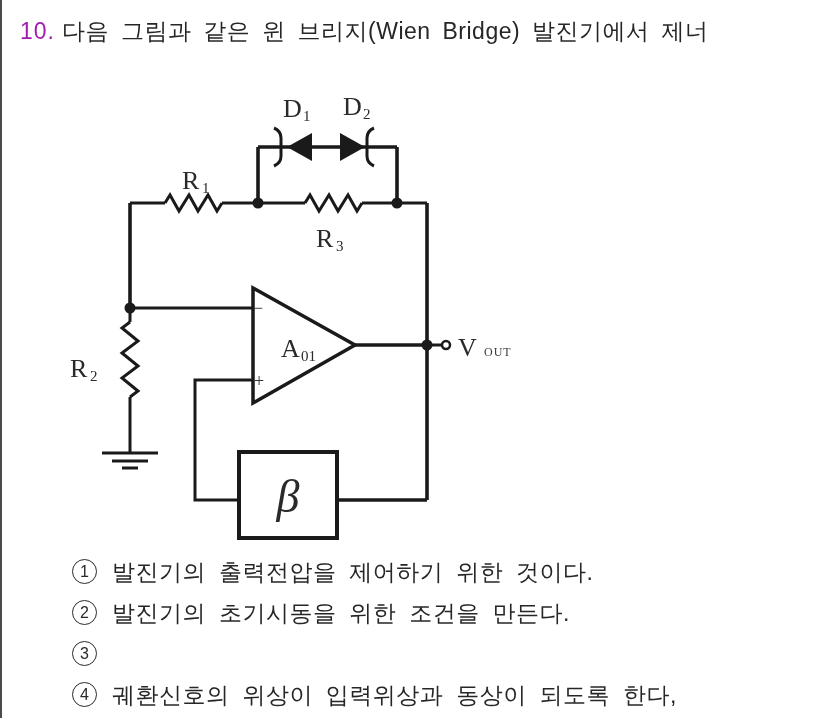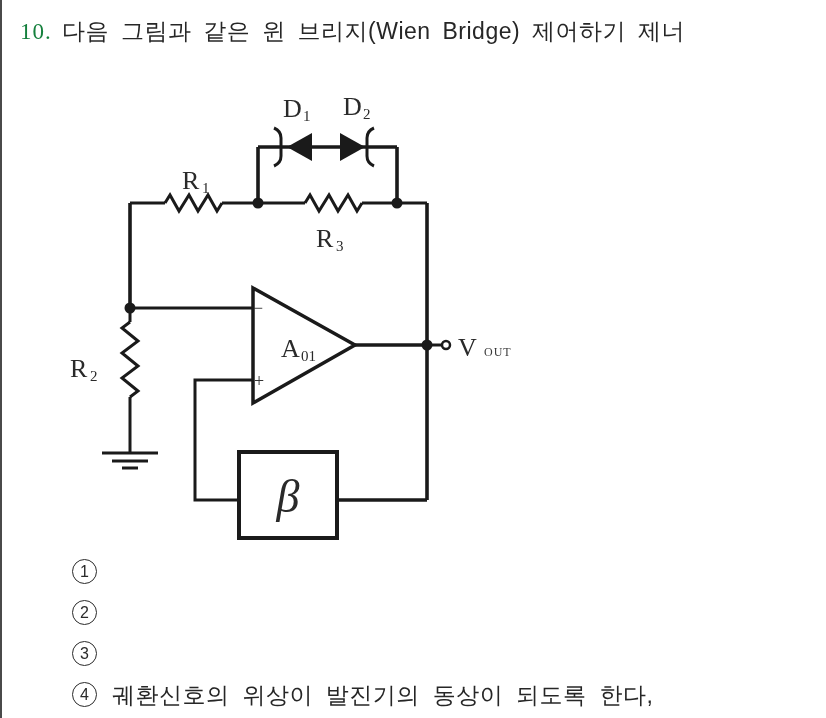--- a/index.html
+++ b/index.html
@@ -10,21 +10,21 @@
     position: absolute; left: 0; top: 0; width: 2px; height: 718px;
     background: #4a4a4a;
   }
 
   .question {
     position: absolute; left: 20px; top: 13px; width: 780px;
     display: flex; align-items: flex-start;
   }
   .qnum {
     font-size: 23px; line-height: 37px; letter-spacing: 1px;
-    width: 42px; flex: 0 0 auto; color: #15803d; font-family: Liberation Serif, serif;
+    width: 42px; flex: 0 0 auto; color: #a21caf;
   }
   .qtext {
     font-size: 23px; line-height: 37px; letter-spacing: 0.5px;
     word-spacing: 5px; color: #262626; white-space: nowrap;
   }
 
   .circuit {
     position: absolute; left: 60px; top: 90px; width: 500px; height: 480px;
   }
   .circuit svg { display: block; width: 500px; height: 480px; }
@@ -57,21 +57,21 @@
   }
 </style>
 </head>
 <body>
 
 <div class="left-rule"></div>
 
 <div class="question">
   <span class="qnum">10.</span>
   <div class="qtext">
-    <div>다음 그림과 같은 윈 브리지(Wien Bridge) 제어하기 제너</div>
+    <div>다음 그림과 같은 윈 브리지(Wien Bridge) 발진기에서 제너</div>
   </div>
 </div>
 
 <div class="circuit">
   <svg viewBox="0 0 500 480">
 
     <path class="wire thick" d="M198,57 H337"></path>
     <path class="wire thick" d="M198,57 V113"></path>
     <path class="wire thick" d="M337,57 V113"></path>
 
@@ -132,24 +132,26 @@
     <text class="clabel main" x="398" y="266">V</text>
     <text class="clabel subsmall" x="424" y="266">OUT</text>
 
     <text class="clabel beta" x="228" y="422" text-anchor="middle">β</text>
   </svg>
 </div>
 
 <div class="options">
   <div class="option-row">
     <span class="circle-num">1</span>
+    <span class="option-text">발진기의 출력전압을 제어하기 위한 것이다.</span>
   </div>
   <div class="option-row">
     <span class="circle-num">2</span>
+    <span class="option-text">발진기의 초기시동을 위한 조건을 만든다.</span>
   </div>
   <div class="option-row">
     <span class="circle-num">3</span>
   </div>
   <div class="option-row">
     <span class="circle-num">4</span>
-    <span class="option-text">궤환신호의 위상이 발진기의 동상이 되도록 한다,</span>
+    <span class="option-text">궤환신호의 위상이 입력위상과 동상이 되도록 한다,</span>
   </div>
 </div>
 
 </body></html>

